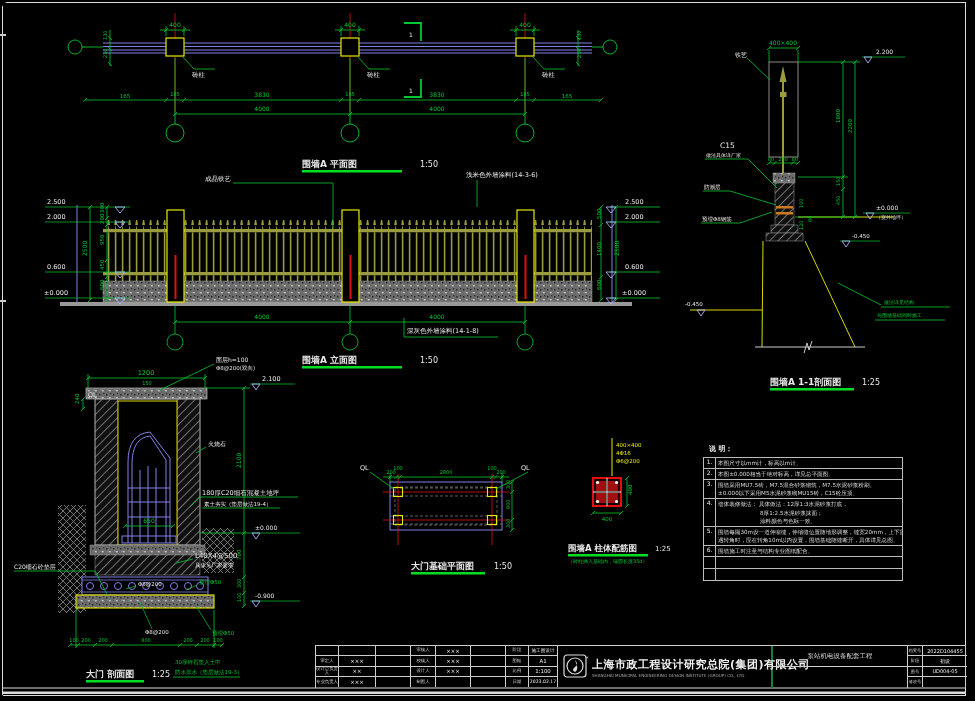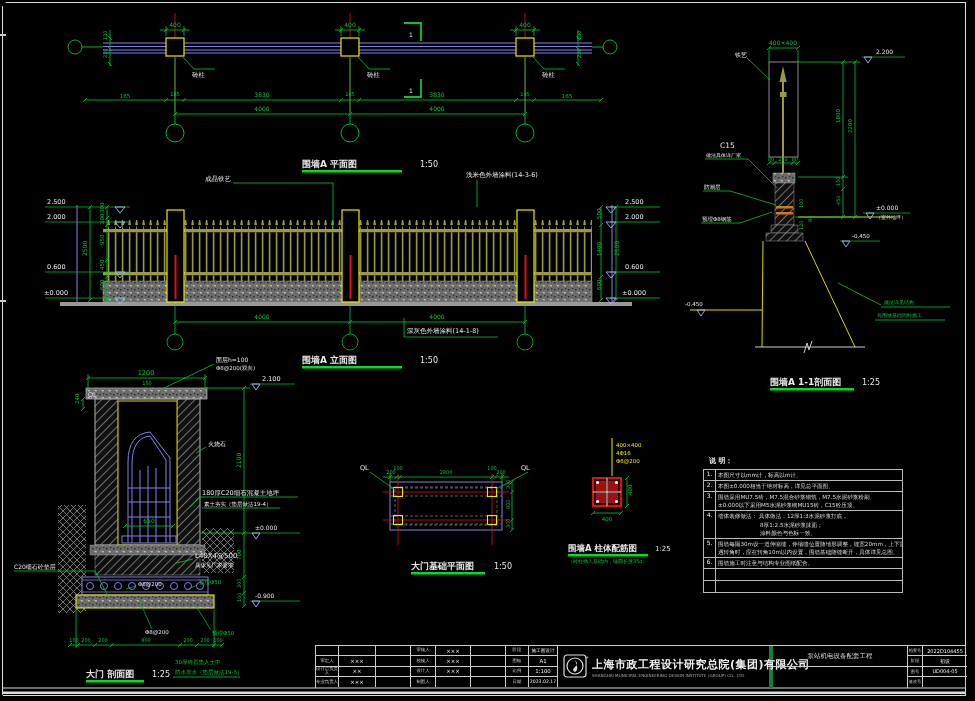--- a/index.html
+++ b/index.html
@@ -5,39 +5,39 @@
   html,body{margin:0;padding:0;background:#000;}
   .sheet{position:relative;width:975px;height:701px;background:#000;overflow:hidden;
          font-family:"DejaVu Sans",sans-serif;border-radius:14px;}
   svg text{font-family:"DejaVu Sans",sans-serif;}
   .fw{fill:#e8e8e8}.fg{fill:#00c832}.fy{fill:#e8e800}
   .s5{font-size:5px}.s55{font-size:5.5px}.s6{font-size:6px}.s65{font-size:6.5px}
   .s7{font-size:7px}.s75{font-size:7.5px}.s8{font-size:8px}
   .s85{font-size:8.5px;font-weight:bold}.s9{font-size:9px;font-weight:bold}
   .am{text-anchor:middle}
   
-  .notes{position:absolute;left:703px;top:456px;width:210px;color:#ddd;}
+  .notes{position:absolute;left:703px;top:444px;width:210px;color:#ddd;}
   .notes-title{font-size:7px;font-weight:bold;color:#eee;margin:0 0 3px 6px;}
   .ntable{border:1px solid #bbb;width:198px;}
   .nrow{display:flex;border-bottom:1px solid #bbb;}
   .nrow:last-child{border-bottom:none;}
   .nno{width:11px;border-right:1px solid #bbb;font-size:6px;color:#eee;text-align:center;flex:none;}
   .nlines{flex:1;font-size:5.6px;line-height:1.45;color:#ddd;padding:1px 2px;overflow:hidden;white-space:nowrap;}
   .nind{padding-left:42px;}
   .nempty{height:9px;}
   
   .tb{position:absolute;left:315px;top:645px;width:651px;height:43px;border:1px solid #ccc;
       border-bottom:none;display:flex;box-sizing:border-box;color:#ddd;}
   .tgrp{display:flex;flex-direction:column;flex:none;}
   .tcell{box-sizing:border-box;border-right:1px solid #ccc;border-bottom:1px solid #ccc;
          height:10.25px;display:flex;align-items:center;justify-content:center;overflow:hidden;}
   .tgrp .tcell:last-child{border-bottom:none;}
   .cl{font-size:4.4px;color:#ccc;text-align:center;line-height:1;}
   .cv{font-size:5.4px;color:#eee;}
-  .company{width:215px;flex:none;display:flex;align-items:center;border-right:4px solid #15803d;box-sizing:border-box;}
+  .company{width:215px;flex:none;display:flex;align-items:center;border-right:2px solid #15803d;box-sizing:border-box;}
   .cname{font-size:11px;font-weight:bold;color:#f0f0f0;letter-spacing:.5px;white-space:nowrap;}
   .cen{font-size:4.1px;color:#aaa;white-space:nowrap;margin-top:1px;}
   .project{width:135px;flex:none;display:flex;flex-direction:column;border-right:1px solid #ccc;box-sizing:border-box;}
   .pname{height:21px;border-bottom:1px solid #ccc;display:flex;align-items:center;justify-content:center;font-size:6.5px;color:#ddd;box-sizing:border-box;}
   .dname{flex:1;display:flex;align-items:center;justify-content:center;font-size:8.5px;font-weight:bold;color:#f0f0f0;}
   .info{width:59px;flex:none;display:flex;flex-direction:column;}
   .irow{display:flex;height:10.25px;border-bottom:1px solid #ccc;box-sizing:border-box;}
   .irow:last-child{border-bottom:none;}
   .il{width:15px;border-right:1px solid #ccc;font-size:4.2px;color:#ccc;display:flex;align-items:center;justify-content:center;box-sizing:border-box;text-align:center;}
   .iv{flex:1;font-size:5px;color:#eee;display:flex;align-items:center;justify-content:center;overflow:hidden;}

